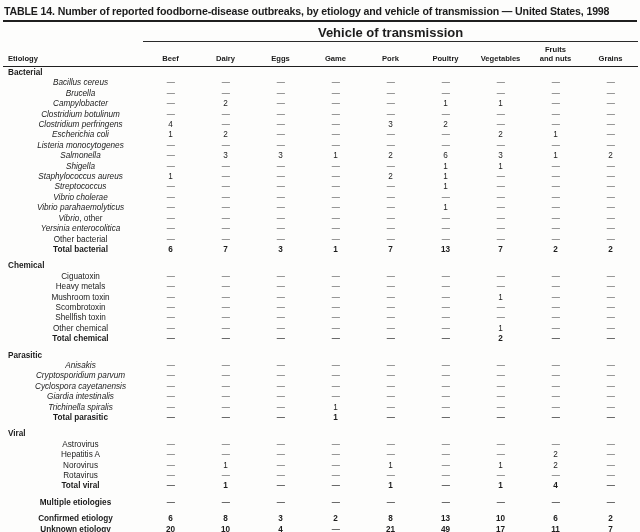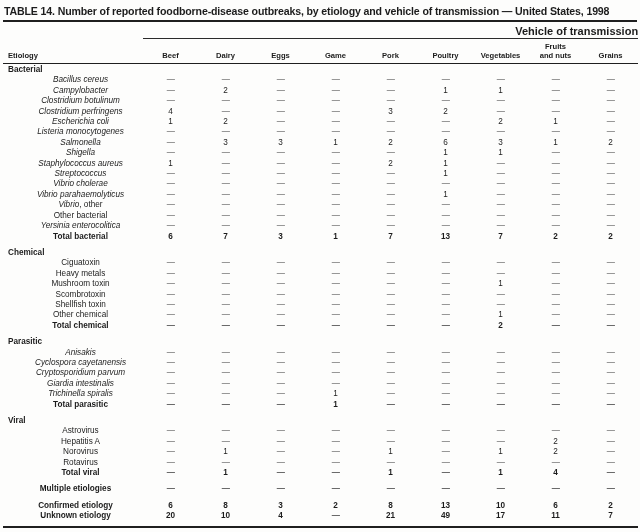--- a/index.html
+++ b/index.html
@@ -24,21 +24,21 @@
   table.main{
     width:634px;
     border-collapse:collapse;
     table-layout:fixed;
     border-bottom:2.5px solid #1f1f1f;
   }
   col.c-etiology{width:140px;}
   col.c-data{width:55px;}
   th,td{padding:0;margin:0;}
   .spanner{
-    font-size:11px;font-weight:bold;text-align:right;
+    font-size:13px;font-weight:bold;text-align:center;
     padding:3px 0 1px 0;
     border-bottom:1px solid #2a2a2a;
   }
   tr.header-row th{
     font-size:7.6px;font-weight:bold;
     vertical-align:bottom;text-align:center;
     white-space:pre-line;
     padding:3px 0 3px 0;
     border-bottom:1.6px solid #1f1f1f;
     line-height:9px;
@@ -122,20 +122,32 @@
           <td class="val dash">—</td>
           <td class="val dash">—</td>
           <td class="val dash">—</td>
           <td class="val dash">—</td>
           <td class="val dash">—</td>
           <td class="val dash">—</td>
           <td class="val dash">—</td>
           <td class="val dash">—</td>
         </tr>
         <tr class="">
+          <td class="label"><span class="it">Brucella</span></td>
+          <td class="val dash">—</td>
+          <td class="val dash">—</td>
+          <td class="val dash">—</td>
+          <td class="val dash">—</td>
+          <td class="val dash">—</td>
+          <td class="val dash">—</td>
+          <td class="val dash">—</td>
+          <td class="val dash">—</td>
+          <td class="val dash">—</td>
+        </tr>
+        <tr class="">
           <td class="label"><span class="it">Campylobacter</span></td>
           <td class="val dash">—</td>
           <td class="val">2</td>
           <td class="val dash">—</td>
           <td class="val dash">—</td>
           <td class="val dash">—</td>
           <td class="val">1</td>
           <td class="val">1</td>
           <td class="val dash">—</td>
           <td class="val dash">—</td>
@@ -266,33 +278,33 @@
           <td class="val dash">—</td>
           <td class="val dash">—</td>
           <td class="val dash">—</td>
           <td class="val dash">—</td>
           <td class="val dash">—</td>
           <td class="val dash">—</td>
           <td class="val dash">—</td>
           <td class="val dash">—</td>
         </tr>
         <tr class="">
+          <td class="label"><span class="it">Yersinia enterocolitica</span></td>
+          <td class="val dash">—</td>
+          <td class="val dash">—</td>
+          <td class="val dash">—</td>
+          <td class="val dash">—</td>
+          <td class="val dash">—</td>
+          <td class="val dash">—</td>
+          <td class="val dash">—</td>
+          <td class="val dash">—</td>
+          <td class="val dash">—</td>
+        </tr>
+        <tr class="">
           <td class="label"><span>Other bacterial</span></td>
-          <td class="val dash">—</td>
-          <td class="val dash">—</td>
-          <td class="val dash">—</td>
-          <td class="val dash">—</td>
-          <td class="val dash">—</td>
-          <td class="val dash">—</td>
-          <td class="val dash">—</td>
-          <td class="val dash">—</td>
-          <td class="val dash">—</td>
-        </tr>
-        <tr class="">
-          <td class="label"><span class="it">Yersinia enterocolitica</span></td>
           <td class="val dash">—</td>
           <td class="val dash">—</td>
           <td class="val dash">—</td>
           <td class="val dash">—</td>
           <td class="val dash">—</td>
           <td class="val dash">—</td>
           <td class="val dash">—</td>
           <td class="val dash">—</td>
           <td class="val dash">—</td>
         </tr>
@@ -404,33 +416,33 @@
           <td class="val dash">—</td>
           <td class="val dash">—</td>
           <td class="val dash">—</td>
           <td class="val dash">—</td>
           <td class="val dash">—</td>
           <td class="val dash">—</td>
           <td class="val dash">—</td>
           <td class="val dash">—</td>
         </tr>
         <tr class="">
+          <td class="label"><span class="it">Cryptosporidium parvum</span></td>
+          <td class="val dash">—</td>
+          <td class="val dash">—</td>
+          <td class="val dash">—</td>
+          <td class="val dash">—</td>
+          <td class="val dash">—</td>
+          <td class="val dash">—</td>
+          <td class="val dash">—</td>
+          <td class="val dash">—</td>
+          <td class="val dash">—</td>
+        </tr>
+        <tr class="">
           <td class="label"><span class="it">Cyclospora cayetanensis</span></td>
-          <td class="val dash">—</td>
-          <td class="val dash">—</td>
-          <td class="val dash">—</td>
-          <td class="val dash">—</td>
-          <td class="val dash">—</td>
-          <td class="val dash">—</td>
-          <td class="val dash">—</td>
-          <td class="val dash">—</td>
-          <td class="val dash">—</td>
-        </tr>
-        <tr class="">
-          <td class="label"><span class="it">Cryptosporidium parvum</span></td>
           <td class="val dash">—</td>
           <td class="val dash">—</td>
           <td class="val dash">—</td>
           <td class="val dash">—</td>
           <td class="val dash">—</td>
           <td class="val dash">—</td>
           <td class="val dash">—</td>
           <td class="val dash">—</td>
           <td class="val dash">—</td>
         </tr>

